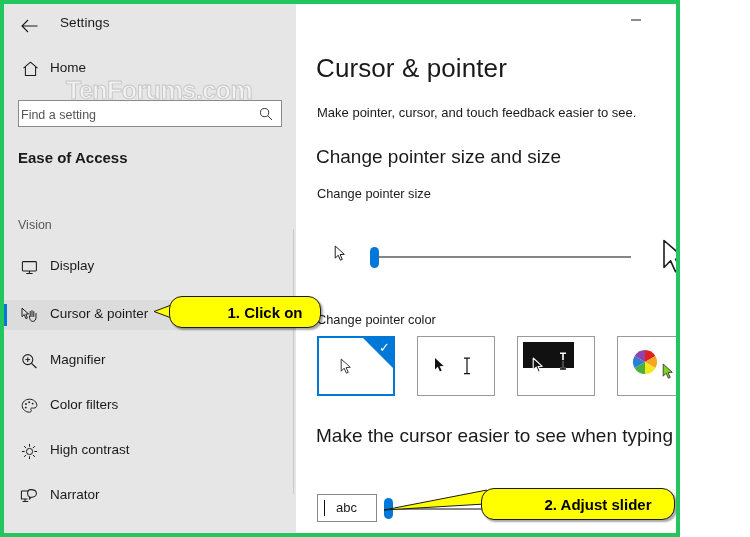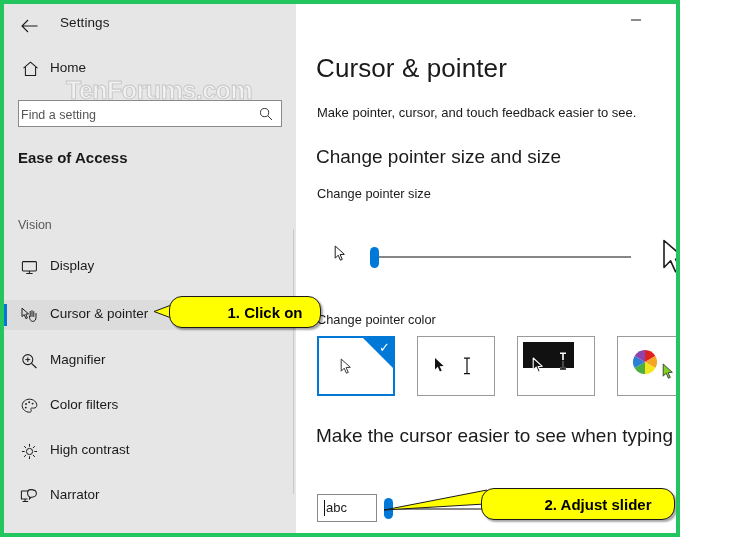--- a/index.html
+++ b/index.html
@@ -167,21 +167,21 @@
 
   
   #ct-preview{
     position:absolute;left:20px;top:490px;width:60px;height:28px;
     background:#fff;border:1px solid #8a8a8a;box-sizing:border-box;cursor:text;
   }
   #ct-caret{
     position:absolute;left:6px;top:5px;width:1px;height:16px;background:#111;
   }
   #ct-text{
-    position:absolute;left:8px;top:5px;font-size:13px;color:#1a1a1a;
+    position:absolute;left:8px;top:5px;font-size:13px;color:#1a1a1a;padding-left:10px;
   }
   #ct-track{
     position:absolute;left:95px;top:504px;width:250px;height:2px;background:#868686;
   }
   #ct-thumb{
     position:absolute;left:87px;top:494px;width:9px;height:21px;
     border-radius:5px;background:#0078d7;cursor:pointer;
   }
 
   

